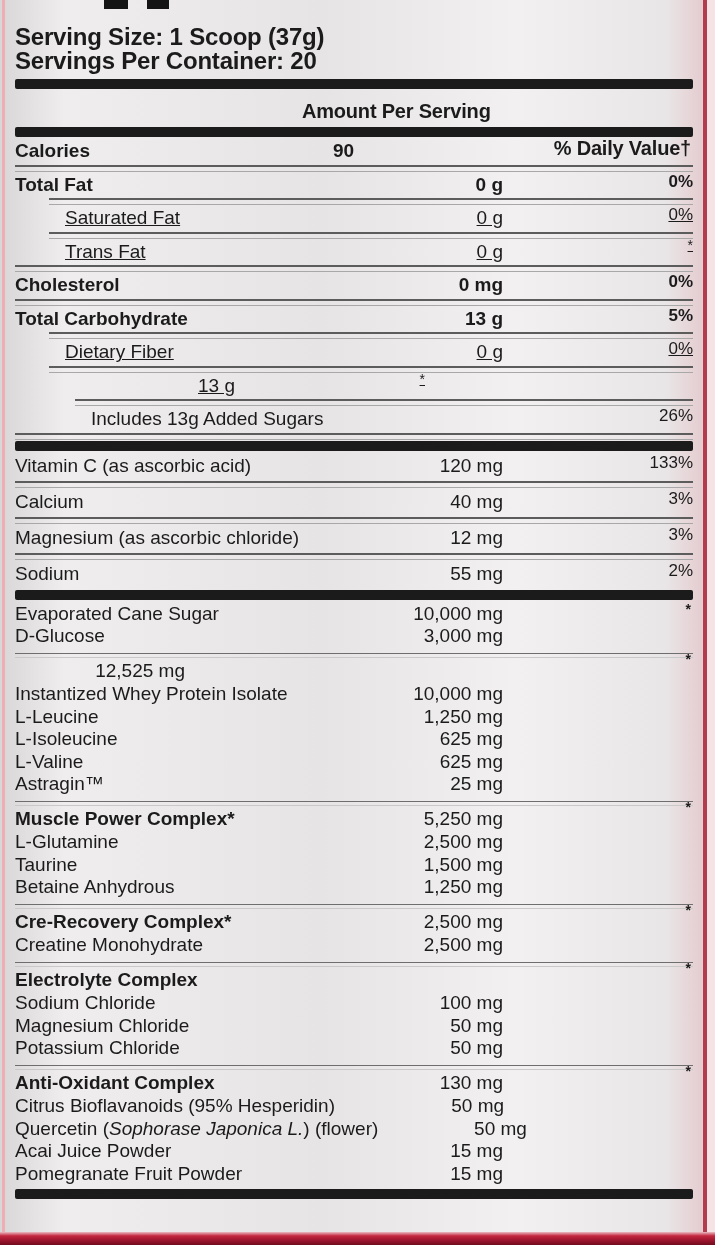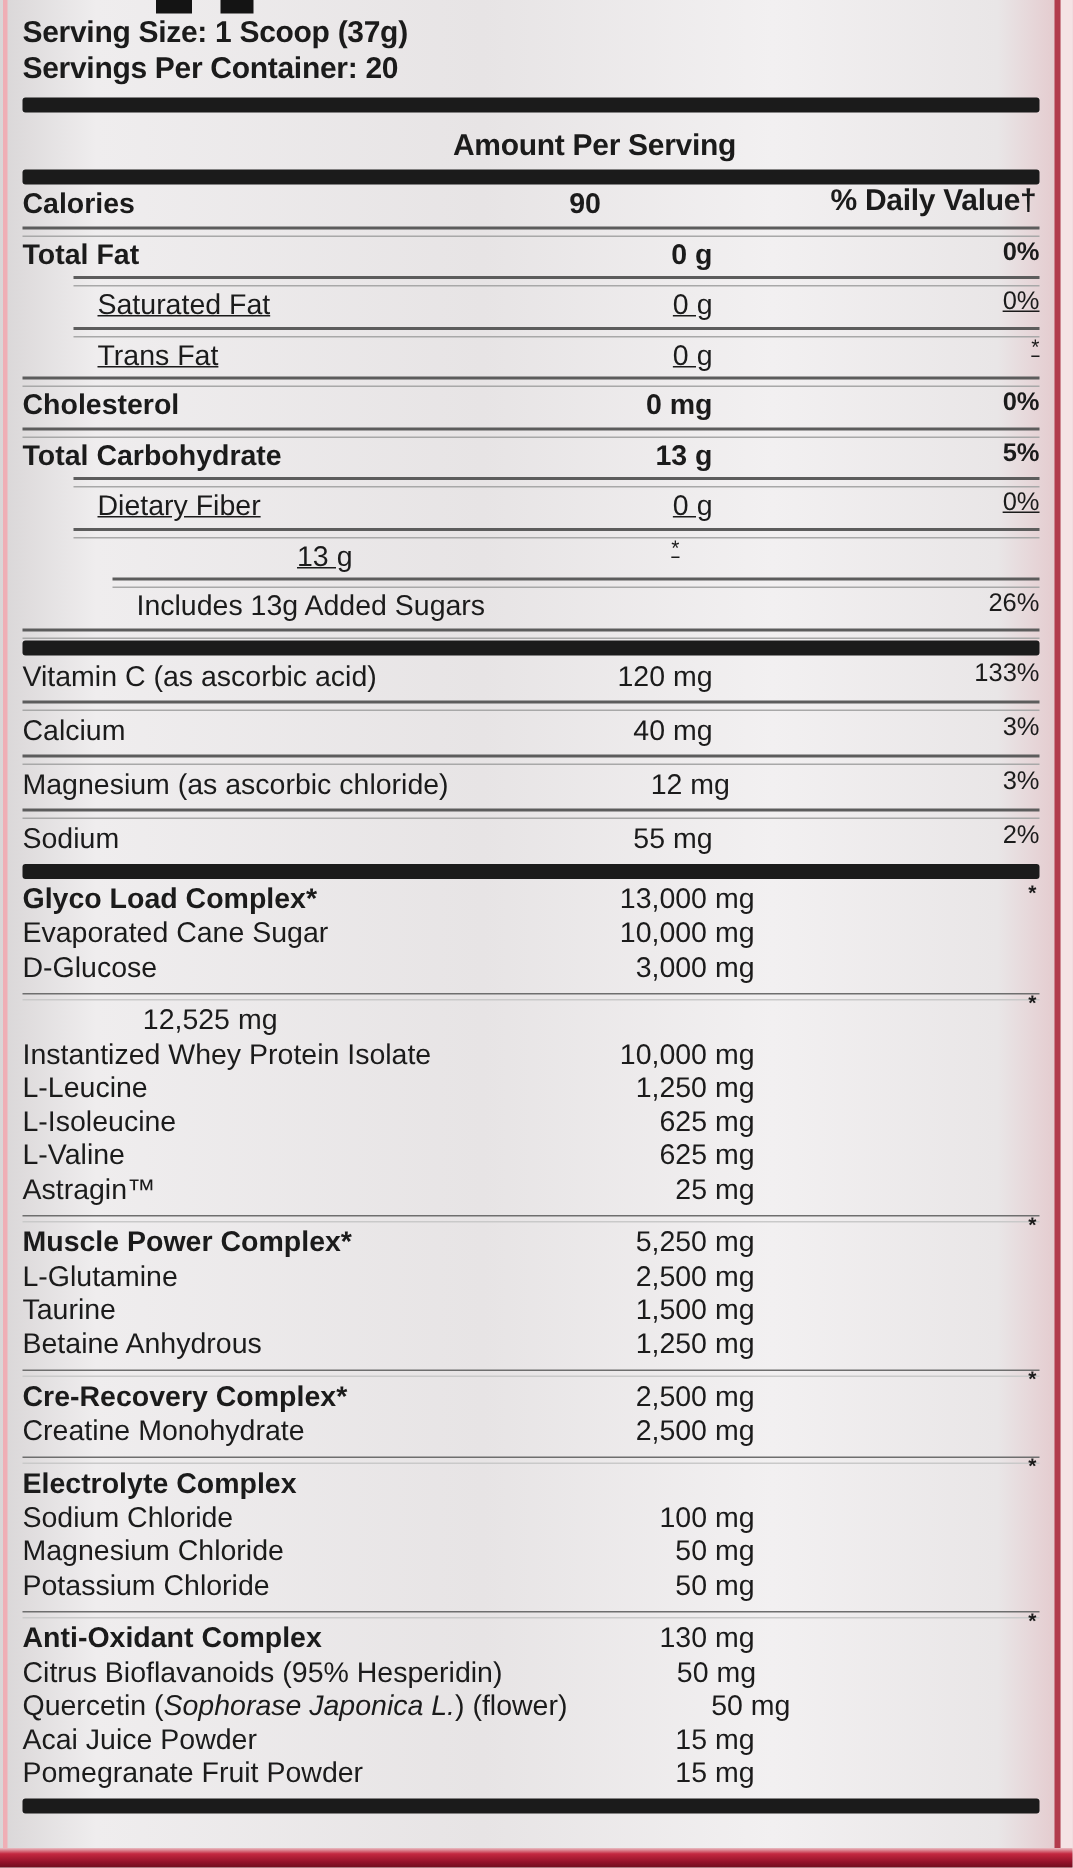--- a/index.html
+++ b/index.html
@@ -19,41 +19,41 @@
   .bottom-band{position:absolute;left:0;right:0;bottom:0;height:13px;
     background:linear-gradient(180deg,#e9bcc2 0%,#c42740 30%,#93122a 72%,#700d1e 100%);}
   .glyph{position:absolute;top:0;height:9px;background:#141414;}
   .g1{left:104px;width:24px;}
   .g2{left:147px;width:22px;}
 
   .content{position:absolute;left:15px;top:0;width:678px;}
   .b{font-weight:bold;}
   em{font-style:italic;}
 
-  .serving{margin-top:11px;font-size:20px;line-height:23.5px;font-weight:bold;letter-spacing:-0.2px;}
+  .serving{margin-top:25px;font-size:24px;line-height:23.5px;font-weight:bold;letter-spacing:-0.2px;}
 
   .bar{height:10px;background:#1b1b1b;border-radius:2px;margin:1px 0;}
   .bar.first{margin-top:7px;}
 
   .hdr{position:relative;height:36px;font-size:20px;letter-spacing:-0.2px;}
   .hdr-amt{position:absolute;left:287px;top:10px;}
   .hdr-dv{position:absolute;right:2px;top:10px;margin-top:37px;}
 
-  .facts .frow .rline{display:flex;align-items:center;height:26.5px;font-size:19px;gap:28px;}
+  .facts .frow .rline{display:flex;align-items:center;height:26.5px;font-size:19px;}
   .facts.vit .frow .rline{height:29px;}
   .sep{height:4px;border-top:2px solid #5c5c5c;border-bottom:1.5px solid #a8a8a8;}
   .frow:first-child > .sep{display:none;}
   .frow.ind1 .rline{padding-left:50px;text-decoration:underline;}
   .frow.ind1 .sep{margin-left:34px;}
   .frow.ind2 .rline{padding-left:76px;}
   .frow.ind2 .sep{margin-left:60px;}
   .nm{flex:1;white-space:nowrap;}
   .frow.b .nm{font-weight:bold;}
   .amt{width:170px;text-align:right;white-space:nowrap;}
-  .frow.ctr .amt{text-align:center;}
+  .frow.ctr .amt{text-align:left;}
   .dv{width:190px;text-align:right;font-size:17px;position:relative;top:-3px;}
   .dv.sup{font-size:14px;top:-7px;}
 
   .complex{position:relative;padding:2px 0 3px;}
   .cxs .complex:first-child > .sep{display:none;}
   .complex > .sep{height:3px;border-top:1.5px solid #6e6e6e;border-bottom:1px solid #c9c9c9;margin-bottom:2px;}
   .cx-ast{position:absolute;right:2px;top:0;font-size:14px;font-weight:bold;}
   .rline{display:flex;align-items:center;font-size:19px;}
   .cx-hd{height:23.5px;}
   .cx-hd .nm{font-weight:bold;}
@@ -207,25 +207,20 @@
     </div>
   </div>
 </div>
 
     <div class="bar"></div>
 
     <div class="cxs">
   <div class="complex">
 
     <span class="cx-ast sup">*</span>
-    <div class="rline cx-hd">
-      <span class="nm">Glyco Load Complex*</span>
-      <span class="amt">13,000 mg</span>
-      <span class="dv"></span>
-    </div>
     <div>
   <div class="rline ing">
     <span class="nm">Evaporated Cane Sugar</span>
     <span class="amt">10,000 mg</span>
     <span class="dv"></span>
   </div>
 
   <div class="rline ing">
     <span class="nm">D-Glucose</span>
     <span class="amt">3,000 mg</span>

